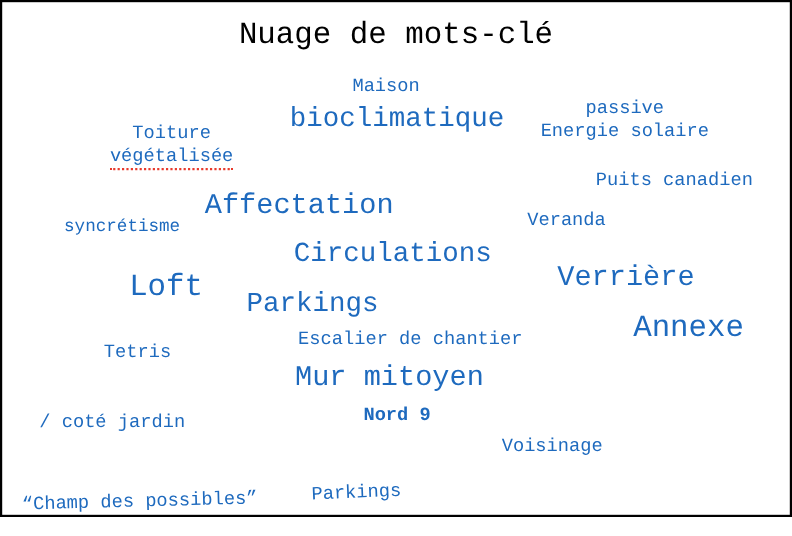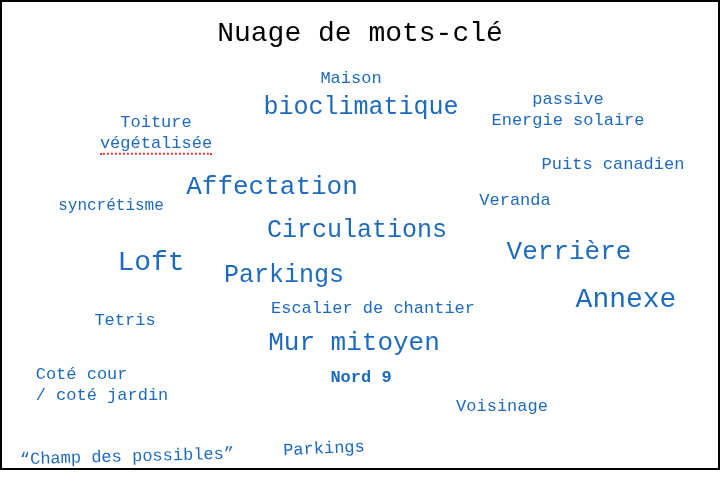--- a/index.html
+++ b/index.html
@@ -87,21 +87,20 @@
       <div class="word" style="left: 371px; top: 307px; font-size: 17px; transform: translate(-50%, -50%);">
         <div><span>Escalier de chantier</span></div>
       </div>
       <div class="word" style="left: 123px; top: 319px; font-size: 17px; transform: translate(-50%, -50%);">
         <div><span>Tetris</span></div>
       </div>
       <div class="word" style="left: 352px; top: 341px; font-size: 26px; transform: translate(-50%, -50%);">
         <div><span>Mur mitoyen</span></div>
       </div>
       <div class="word" style="left: 100px; top: 383px; font-size: 17px; text-align: left; transform: translate(-50%, -50%);">
-        <div><span>Coté cour</span></div>
         <div><span>/ coté jardin</span></div>
       </div>
       <div class="word bold" style="left: 359px; top: 376px; font-size: 17px; transform: translate(-50%, -50%);">
         <div><span>Nord 9</span></div>
       </div>
       <div class="word" style="left: 500px; top: 405px; font-size: 17px; transform: translate(-50%, -50%);">
         <div><span>Voisinage</span></div>
       </div>
       <div class="word" style="left: 322px; top: 447px; font-size: 17px; transform: translate(-50%, -50%) rotate(-2.5deg);">
         <div><span>Parkings</span></div>

